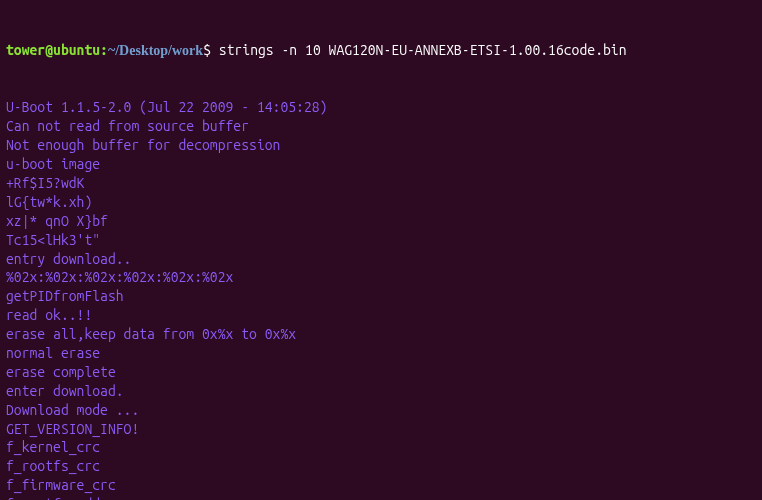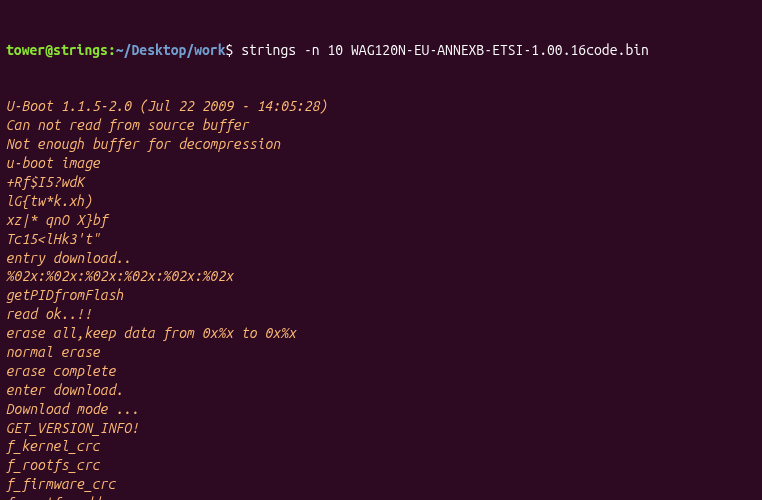--- a/index.html
+++ b/index.html
@@ -21,33 +21,33 @@
     .terminal {
       white-space: pre;
     }
     .prompt-user {
       color: #8ae234;
       font-weight: bold;
     }
     .prompt-path {
       color: #729fcf;
       font-weight: bold;
+      font-family: Liberation Serif, serif;
     }
     .prompt-dollar {
       color: #ffffff;
     }
     .command {
       color: #ffffff;
       margin-top: 40px;
     }
     .output-line {
-      color: #fdba74;
+      color: #8b5cf6;
       display: block;
-      font-style: italic;
     }
   </style>
 </head>
 <body>
 
 <div class="terminal">
-  <div><span class="prompt-user">tower@strings</span><span class="prompt-user">:</span><span class="prompt-path">~/Desktop/work</span><span class="prompt-dollar">$ </span><span class="command">strings -n 10 WAG120N-EU-ANNEXB-ETSI-1.00.16code.bin</span></div>
+  <div><span class="prompt-user">tower@ubuntu</span><span class="prompt-user">:</span><span class="prompt-path">~/Desktop/work</span><span class="prompt-dollar">$ </span><span class="command">strings -n 10 WAG120N-EU-ANNEXB-ETSI-1.00.16code.bin</span></div>
   <div id="output-container"><span class="output-line">U-Boot 1.1.5-2.0 (Jul 22 2009 - 14:05:28)</span><span class="output-line">Can not read from source buffer</span><span class="output-line">Not enough buffer for decompression</span><span class="output-line">u-boot image</span><span class="output-line">+Rf$I5?wdK</span><span class="output-line">lG{tw*k.xh)</span><span class="output-line">xz|* qnO X}bf</span><span class="output-line">Tc15&lt;lHk3't"</span><span class="output-line">entry download..</span><span class="output-line">%02x:%02x:%02x:%02x:%02x:%02x</span><span class="output-line">getPIDfromFlash</span><span class="output-line">read ok..!!</span><span class="output-line">erase all,keep data from 0x%x to 0x%x</span><span class="output-line">normal erase</span><span class="output-line">erase complete</span><span class="output-line">enter download.</span><span class="output-line">Download mode ...</span><span class="output-line">GET_VERSION_INFO!</span><span class="output-line">f_kernel_crc</span><span class="output-line">f_rootfs_crc</span><span class="output-line">f_firmware_crc</span><span class="output-line">f_rootfs_addr</span></div>
 </div>
 
 </body></html>

